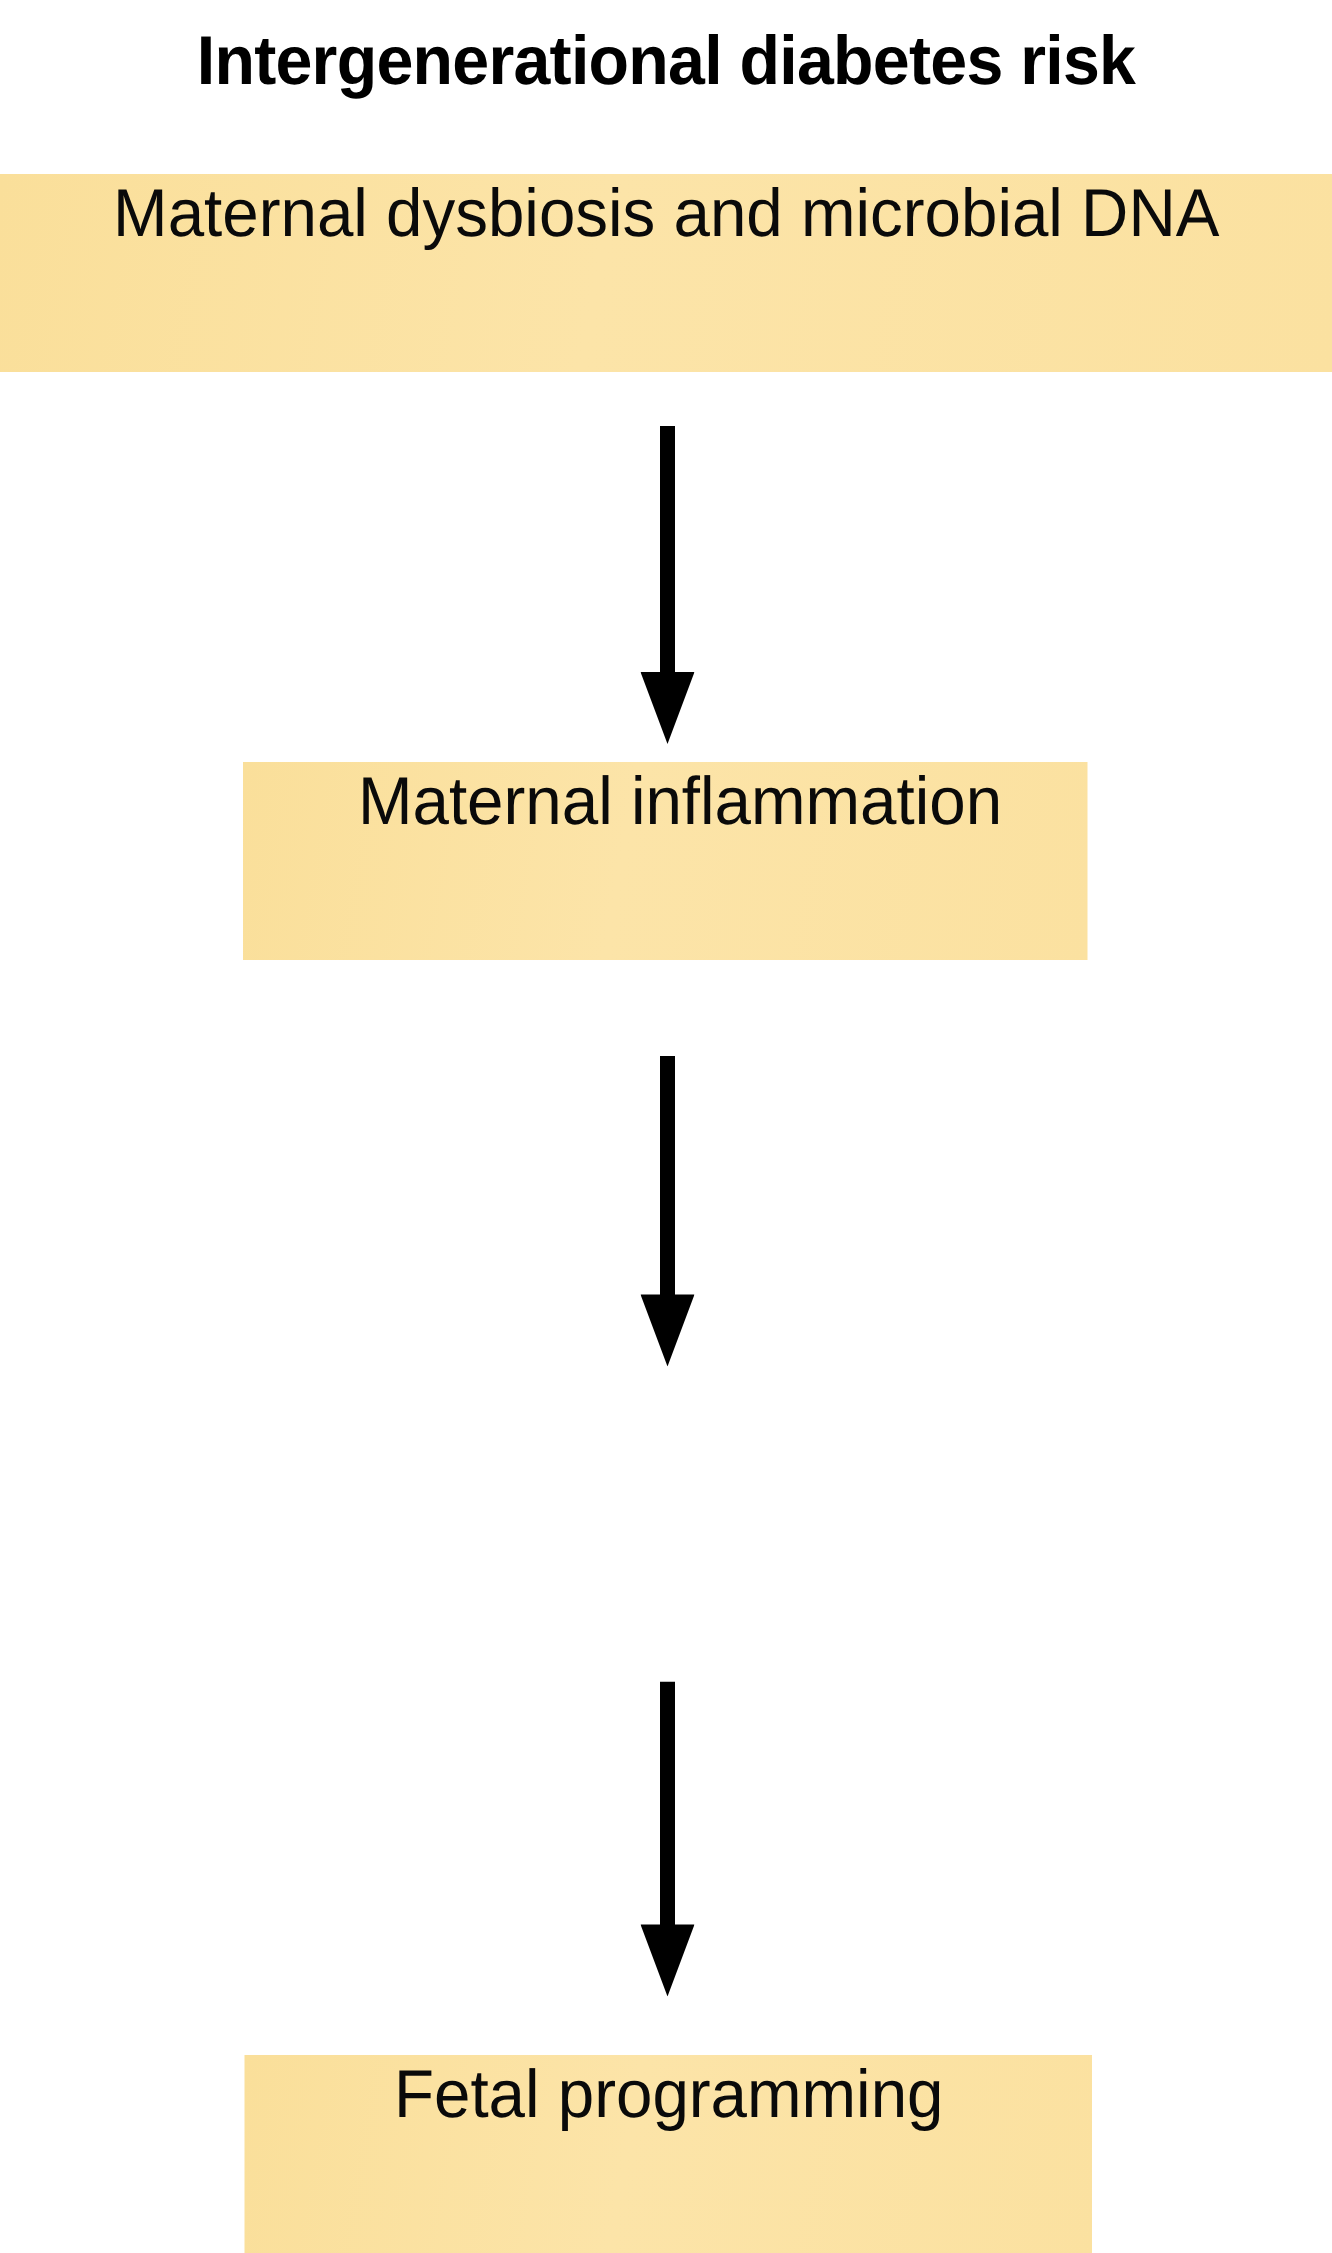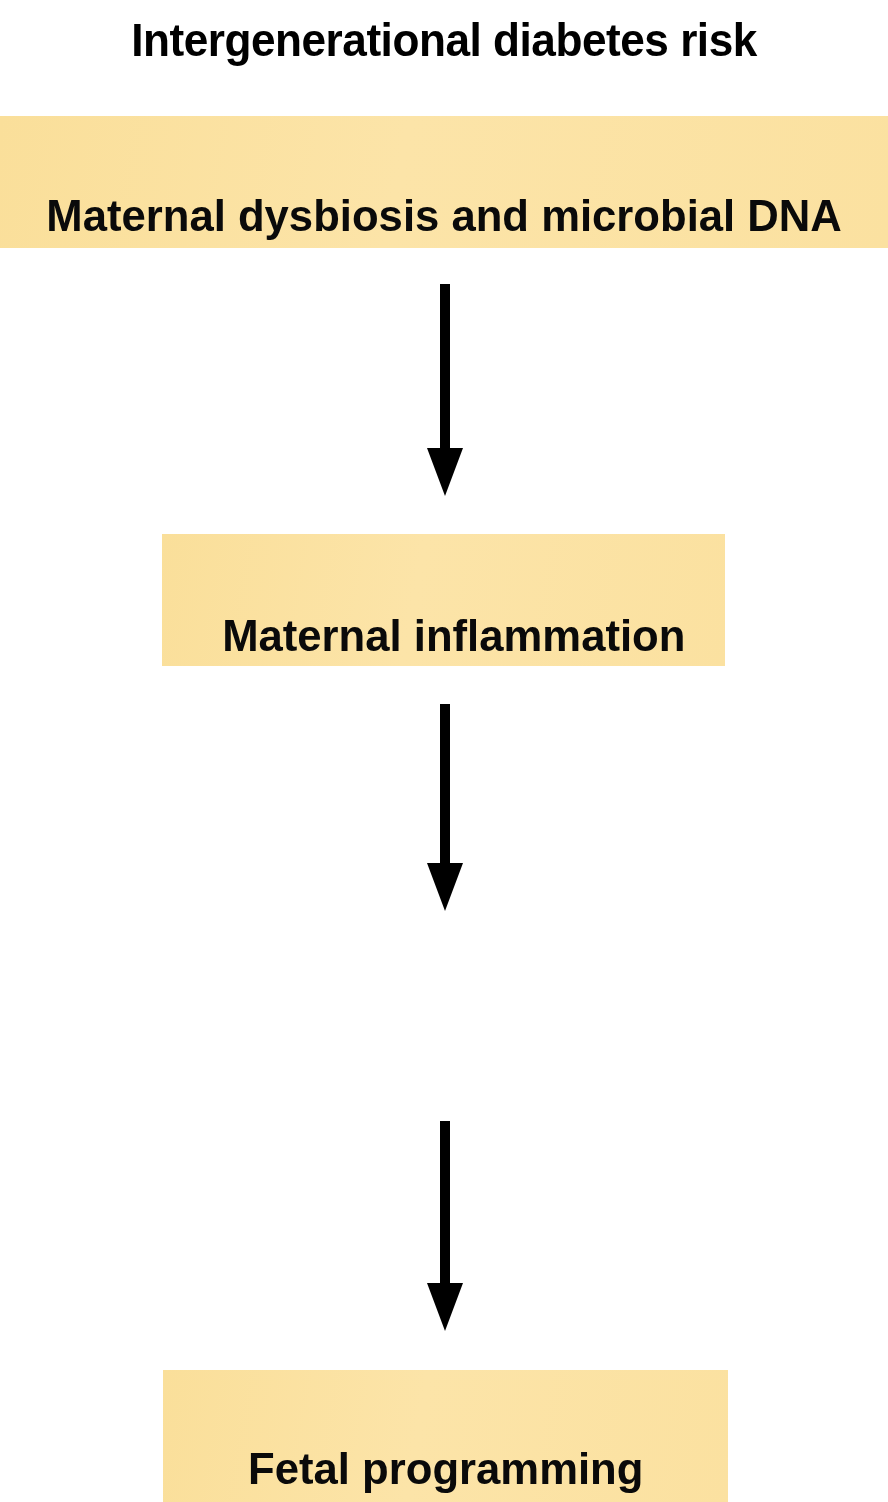--- a/index.html
+++ b/index.html
@@ -35,35 +35,34 @@
     transform: scaleX(0.96);
     transform-origin: center top;
   }
 
   
   .flow-box {
     position: absolute;
     background: #fbe2a0;
     background: linear-gradient(100deg, #fadf9a 0%, #fce4a8 45%, #fbe1a0 100%);
     display: flex;
-    align-items: flex-end;
+    align-items: flex-start;
     justify-content: center;
     box-sizing: border-box;
-    font-weight: bold;
   }
   .flow-box-label {
     font-size: 45px;
     color: #0a0a0a;
     line-height: 52px;
     white-space: nowrap;
     transform: scaleX(0.97);
   }
 
   #box-1 { left: 0px;   top: 116px;  width: 888px; height: 132px; }
-  #box-2 { left: 162px; top: 534px;  width: 563px; height: 132px; padding-left: 20px; }
+  #box-2 { left: 162px; top: 508px;  width: 563px; height: 132px; padding-left: 20px; }
   #box-3 { left: 234px; top: 952px;  width: 420px; height: 132px; }
   #box-4 { left: 163px; top: 1370px; width: 565px; height: 145px; }
 
   #box-1 .flow-box-label { padding-bottom: 6px; }
   #box-2 .flow-box-label { padding-bottom: 4px; }
   #box-3 .flow-box-label { padding-bottom: 8px; }
   #box-4 .flow-box-label { padding-bottom: 20px; }
 
   
   .flow-arrow {

